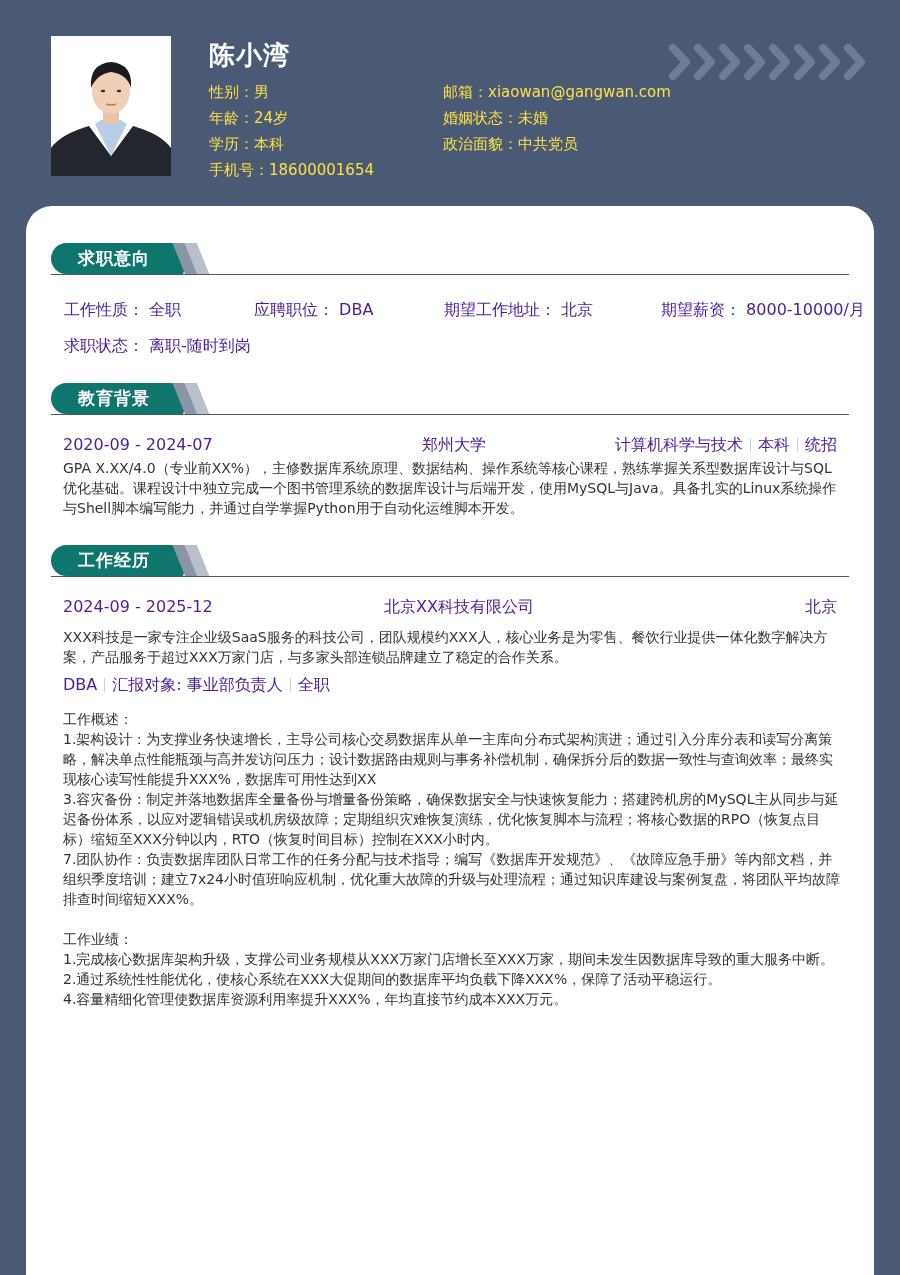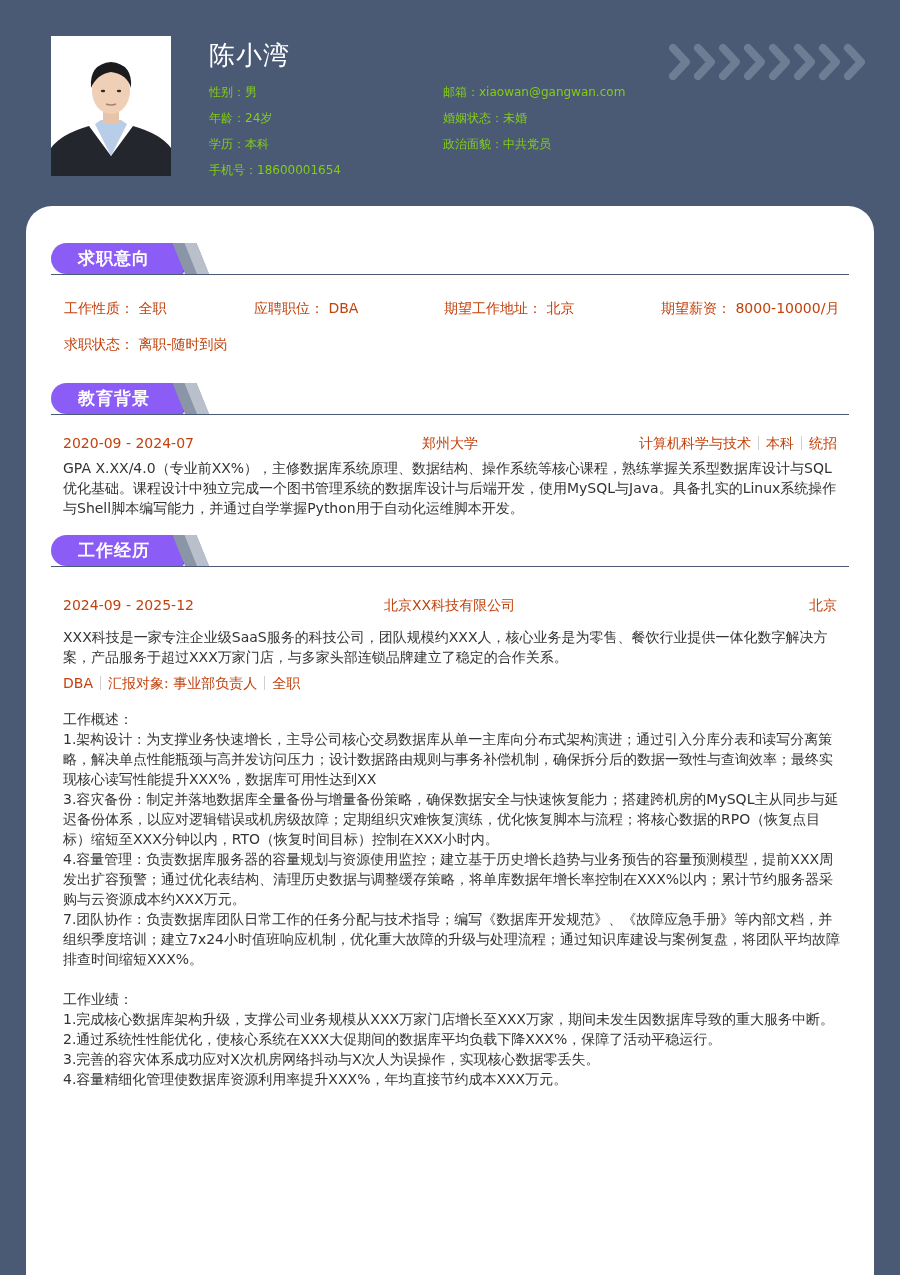--- a/index.html
+++ b/index.html
@@ -12,52 +12,52 @@
   }
   .header {
     position: absolute; left: 0; top: 0; width: 900px; height: 210px;
   }
   .photo {
     position: absolute; left: 51px; top: 36px; width: 120px; height: 140px;
     background: #ffffff; overflow: hidden;
   }
   .name {
     position: absolute; left: 209px; top: 38px; color: #ffffff;
-    font-size: 26px; font-weight: normal; letter-spacing: 1px;
+    font-size: 26px; font-weight: bold; letter-spacing: 1px;
   }
-  .info-col { position: absolute; top: 80px; color: #84cc16; font-size: 12px; }
+  .info-col { position: absolute; top: 80px; color: #fde047; font-size: 15px; }
   .info-col.left { left: 209px; }
   .info-col.right { left: 443px; }
   .info-row { height: 26px; line-height: 24px; white-space: nowrap; }
   .chevrons { position: absolute; left: 668px; top: 43px; width: 206px; height: 38px; }
 
   .card {
     position: absolute; left: 26px; top: 206px; width: 848px; height: 1100px;
     background: #ffffff; border-radius: 26px 26px 0 0;
   }
   .section-head {
     position: absolute; left: 25px; width: 798px; height: 32px;
     border-bottom: 1.5px solid #4a5a75;
   }
   .section-tab {
     position: absolute; left: 0; top: 0; height: 31px; width: 132px;
-    background: #8b5cf6; border-radius: 16px 0 0 16px;
+    background: #0f766e; border-radius: 16px 0 0 16px;
     color: #fff; font-weight: bold; font-size: 17px; line-height: 31px;
     padding-left: 27px; letter-spacing: 1px;
   }
   .section-tab::after {
     content: ""; position: absolute; right: -12px; top: 0; width: 0; height: 0;
     border-top: 31px solid #4a5a75; border-right: 12px solid transparent;
   }
   .slash1 { position: absolute; left: 134px; top: 0; width: 24px; height: 31px;
     background: #8a95a8; transform: skewX(22deg); transform-origin: bottom left; }
   .slash2 { position: absolute; left: 146px; top: 0; width: 12px; height: 31px;
     background: #b9c0cc; transform: skewX(22deg); transform-origin: bottom left; }
 
-  .txt { position: absolute; font-size: 14px; color: #c2410c; white-space: nowrap; }
+  .txt { position: absolute; font-size: 16px; color: #4c1d95; white-space: nowrap; }
   .para {
     position: absolute; left: 37px; width: 778px; font-size: 14px; color: #333;
     line-height: 20px;
   }
   .sep { display: inline-block; width: 1px; height: 14px; background: #cfcfcf;
     vertical-align: -2px; margin: 0 7px; }
   .plain-line { display: block; white-space: nowrap; }
 </style>
 </head>
 <body>
@@ -123,39 +123,37 @@
     <div class="slash1"></div>
     <div class="slash2"></div>
   </div>
   <div class="txt" style="left:37px; top:229px;">2020-09 - 2024-07</div>
   <div class="txt" style="left:396px; top:229px;">郑州大学</div>
   <div class="txt" style="right:37px; top:229px;">
     <span>计算机科学与技术</span><span class="sep"></span><span>本科</span><span class="sep"></span><span>统招</span>
   </div>
   <div class="para" style="top:252px;">GPA X.XX/4.0（专业前XX%），主修数据库系统原理、数据结构、操作系统等核心课程，熟练掌握关系型数据库设计与SQL优化基础。课程设计中独立完成一个图书管理系统的数据库设计与后端开发，使用MySQL与Java。具备扎实的Linux系统操作与Shell脚本编写能力，并通过自学掌握Python用于自动化运维脚本开发。</div>
 
-  <div class="section-head" style="top:329px;">
+  <div class="section-head" style="top:339px;">
     <div class="section-tab">工作经历</div>
     <div class="slash1"></div>
     <div class="slash2"></div>
   </div>
   <div class="txt" style="left:37px; top:391px;">2024-09 - 2025-12</div>
   <div class="txt" style="left:358px; top:391px;">北京XX科技有限公司</div>
   <div class="txt" style="right:37px; top:391px;">北京</div>
   <div class="para" style="top:421px;">XXX科技是一家专注企业级SaaS服务的科技公司，团队规模约XXX人，核心业务是为零售、餐饮行业提供一体化数字解决方案，产品服务于超过XXX万家门店，与多家头部连锁品牌建立了稳定的合作关系。</div>
   <div class="txt" style="left:37px; top:469px;">
     <span>DBA</span><span class="sep"></span><span>汇报对象: 事业部负责人</span><span class="sep"></span><span>全职</span>
   </div>
 
   <div class="para" style="top:503px;">
     <span class="plain-line">工作概述：</span>
     <div>1.架构设计：为支撑业务快速增长，主导公司核心交易数据库从单一主库向分布式架构演进；通过引入分库分表和读写分离策略，解决单点性能瓶颈与高并发访问压力；设计数据路由规则与事务补偿机制，确保拆分后的数据一致性与查询效率；最终实现核心读写性能提升XXX%，数据库可用性达到XX</div>
     <div>3.容灾备份：制定并落地数据库全量备份与增量备份策略，确保数据安全与快速恢复能力；搭建跨机房的MySQL主从同步与延迟备份体系，以应对逻辑错误或机房级故障；定期组织灾难恢复演练，优化恢复脚本与流程；将核心数据的RPO（恢复点目标）缩短至XXX分钟以内，RTO（恢复时间目标）控制在XXX小时内。</div>
-    <div>4.容量管理：负责数据库服务器的容量规划与资源使用监控；建立基于历史增长趋势与业务预告的容量预测模型，提前XXX周发出扩容预警；通过优化表结构、清理历史数据与调整缓存策略，将单库数据年增长率控制在XXX%以内；累计节约服务器采购与云资源成本约XXX万元。</div>
     <div>7.团队协作：负责数据库团队日常工作的任务分配与技术指导；编写《数据库开发规范》、《故障应急手册》等内部文档，并组织季度培训；建立7x24小时值班响应机制，优化重大故障的升级与处理流程；通过知识库建设与案例复盘，将团队平均故障排查时间缩短XXX%。</div>
     <div style="height:20px;"></div>
     <span class="plain-line">工作业绩：</span>
     <div>1.完成核心数据库架构升级，支撑公司业务规模从XXX万家门店增长至XXX万家，期间未发生因数据库导致的重大服务中断。</div>
     <div>2.通过系统性性能优化，使核心系统在XXX大促期间的数据库平均负载下降XXX%，保障了活动平稳运行。</div>
-    <div>3.完善的容灾体系成功应对X次机房网络抖动与X次人为误操作，实现核心数据零丢失。</div>
     <div>4.容量精细化管理使数据库资源利用率提升XXX%，年均直接节约成本XXX万元。</div>
   </div>
 </div>
 
 </body></html>

